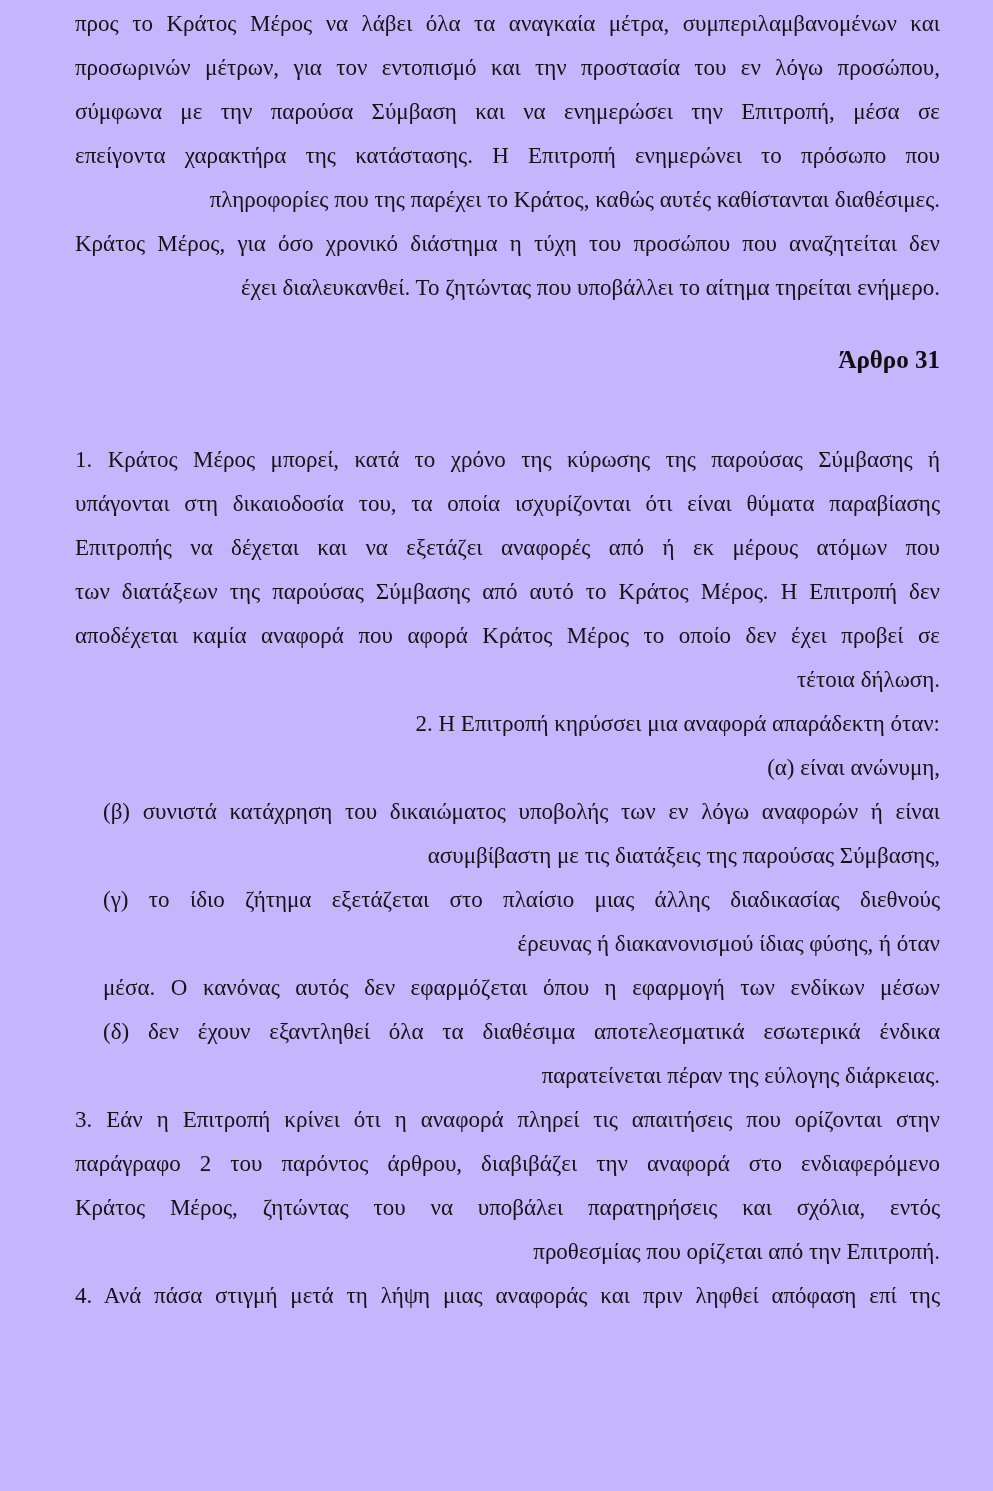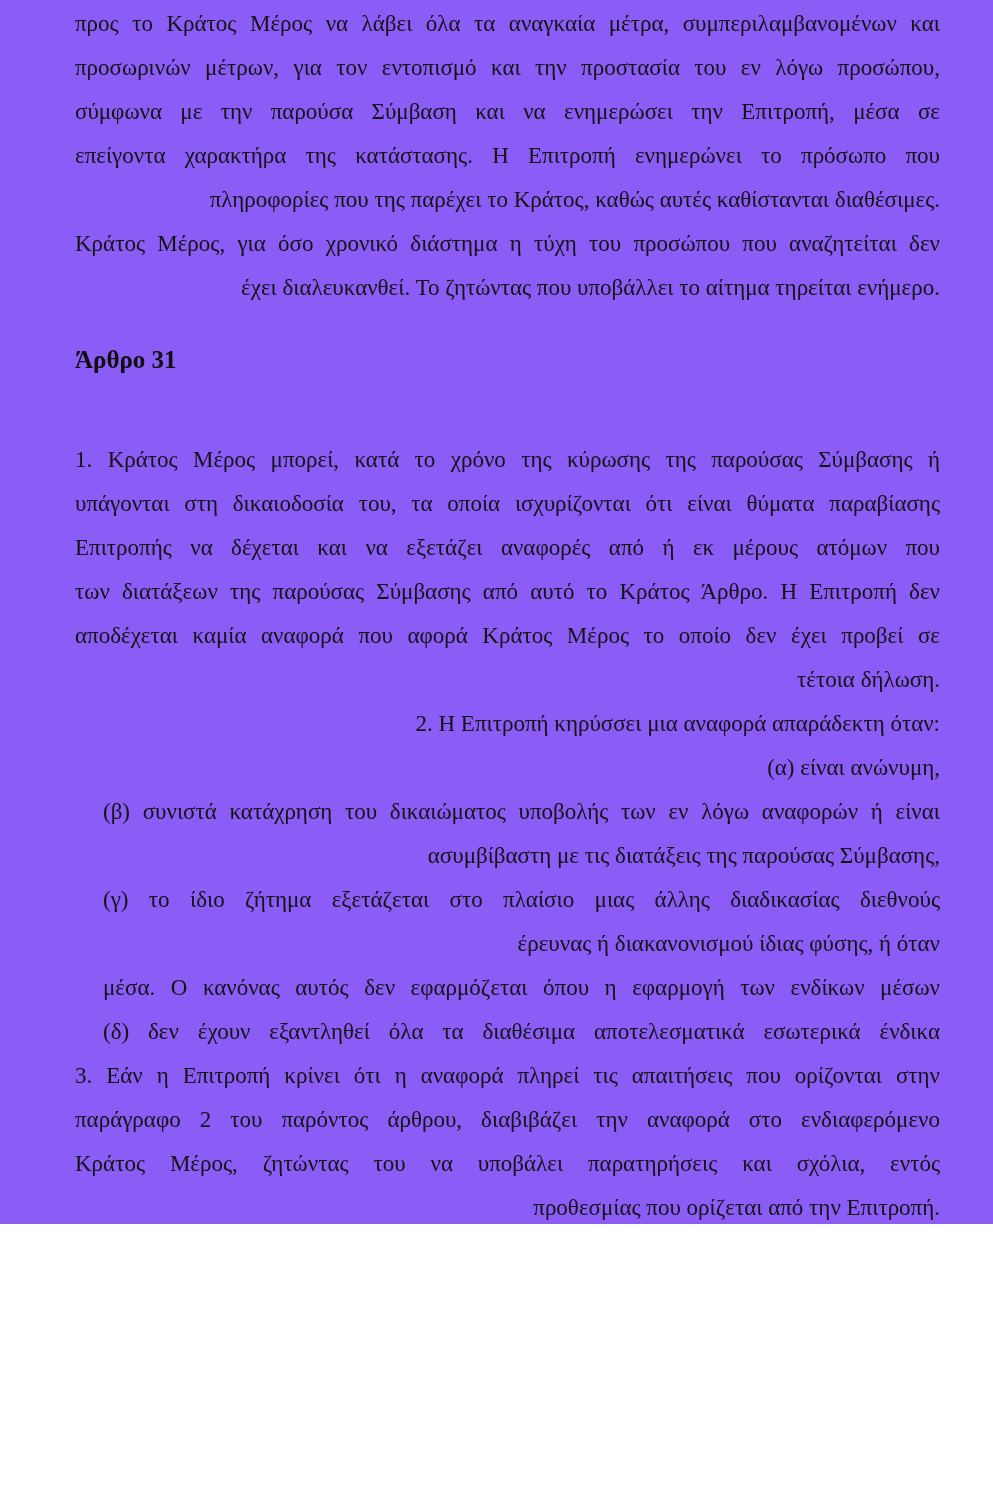--- a/index.html
+++ b/index.html
@@ -4,22 +4,22 @@
 <style>
   html, body {
     margin: 0;
     padding: 0;
     background: #ffffff;
     font-family: "Liberation Serif", "DejaVu Serif", serif;
   }
   .page {
     position: relative;
     width: 993px;
-    height: 1224px;
-    background: #8b5cf6;
+    height: 1491px;
+    background: #c4b5fd;
     box-sizing: border-box;
     padding: 2px 53px 0 75px;
     overflow: hidden;
     color: #141414;
   }
   .doc-body {
     width: 865px;
   }
   .block {
     margin: 0;
@@ -35,21 +35,21 @@
     text-align: right;
   }
   .line.justify {
     text-align: justify;
     text-align-last: justify;
   }
   .article-heading {
     font-weight: bold;
     font-size: 25px;
     line-height: 44px;
-    text-align: left;
+    text-align: right;
     margin-top: 28px;
     margin-bottom: 56px;
     color: #0f0f0f;
   }
 </style>
 </head>
 <body>
 
 <div class="page">
   <div class="doc-body">
@@ -62,41 +62,42 @@
       </div>
       <div class="block">
         <div class="line justify">Κράτος Μέρος, για όσο χρονικό διάστημα η τύχη του προσώπου που αναζητείται δεν</div>
         <div class="line">έχει διαλευκανθεί. Το ζητώντας που υποβάλλει το αίτημα τηρείται ενήμερο.</div>
       </div>
       <div class="article-heading">Άρθρο 31</div>
       <div class="block">
         <div class="line justify">1. Κράτος Μέρος μπορεί, κατά το χρόνο της κύρωσης της παρούσας Σύμβασης ή</div>
         <div class="line justify">υπάγονται στη δικαιοδοσία του, τα οποία ισχυρίζονται ότι είναι θύματα παραβίασης</div>
         <div class="line justify">Επιτροπής να δέχεται και να εξετάζει αναφορές από ή εκ μέρους ατόμων που</div>
-        <div class="line justify">των διατάξεων της παρούσας Σύμβασης από αυτό το Κράτος Άρθρο. Η Επιτροπή δεν</div>
+        <div class="line justify">των διατάξεων της παρούσας Σύμβασης από αυτό το Κράτος Μέρος. Η Επιτροπή δεν</div>
         <div class="line justify">αποδέχεται καμία αναφορά που αφορά Κράτος Μέρος το οποίο δεν έχει προβεί σε</div>
         <div class="line">τέτοια δήλωση.</div>
       </div>
       <div class="block">
         <div class="line">2. Η Επιτροπή κηρύσσει μια αναφορά απαράδεκτη όταν:</div>
       </div>
       <div class="block indent">
         <div class="line">(α) είναι ανώνυμη,</div>
       </div>
       <div class="block indent">
         <div class="line justify">(β) συνιστά κατάχρηση του δικαιώματος υποβολής των εν λόγω αναφορών ή είναι</div>
         <div class="line">ασυμβίβαστη με τις διατάξεις της παρούσας Σύμβασης,</div>
       </div>
       <div class="block indent">
         <div class="line justify">(γ) το ίδιο ζήτημα εξετάζεται στο πλαίσιο μιας άλλης διαδικασίας διεθνούς</div>
         <div class="line">έρευνας ή διακανονισμού ίδιας φύσης, ή όταν</div>
       </div>
       <div class="block indent">
         <div class="line justify">μέσα. Ο κανόνας αυτός δεν εφαρμόζεται όπου η εφαρμογή των ενδίκων μέσων</div>
         <div class="line justify">(δ) δεν έχουν εξαντληθεί όλα τα διαθέσιμα αποτελεσματικά εσωτερικά ένδικα</div>
+        <div class="line">παρατείνεται πέραν της εύλογης διάρκειας.</div>
       </div>
       <div class="block">
         <div class="line justify">3. Εάν η Επιτροπή κρίνει ότι η αναφορά πληρεί τις απαιτήσεις που ορίζονται στην</div>
         <div class="line justify">παράγραφο 2 του παρόντος άρθρου, διαβιβάζει την αναφορά στο ενδιαφερόμενο</div>
         <div class="line justify">Κράτος Μέρος, ζητώντας του να υποβάλει παρατηρήσεις και σχόλια, εντός</div>
         <div class="line">προθεσμίας που ορίζεται από την Επιτροπή.</div>
       </div>
       <div class="block">
         <div class="line justify">4. Ανά πάσα στιγμή μετά τη λήψη μιας αναφοράς και πριν ληφθεί απόφαση επί της</div>
       </div>

